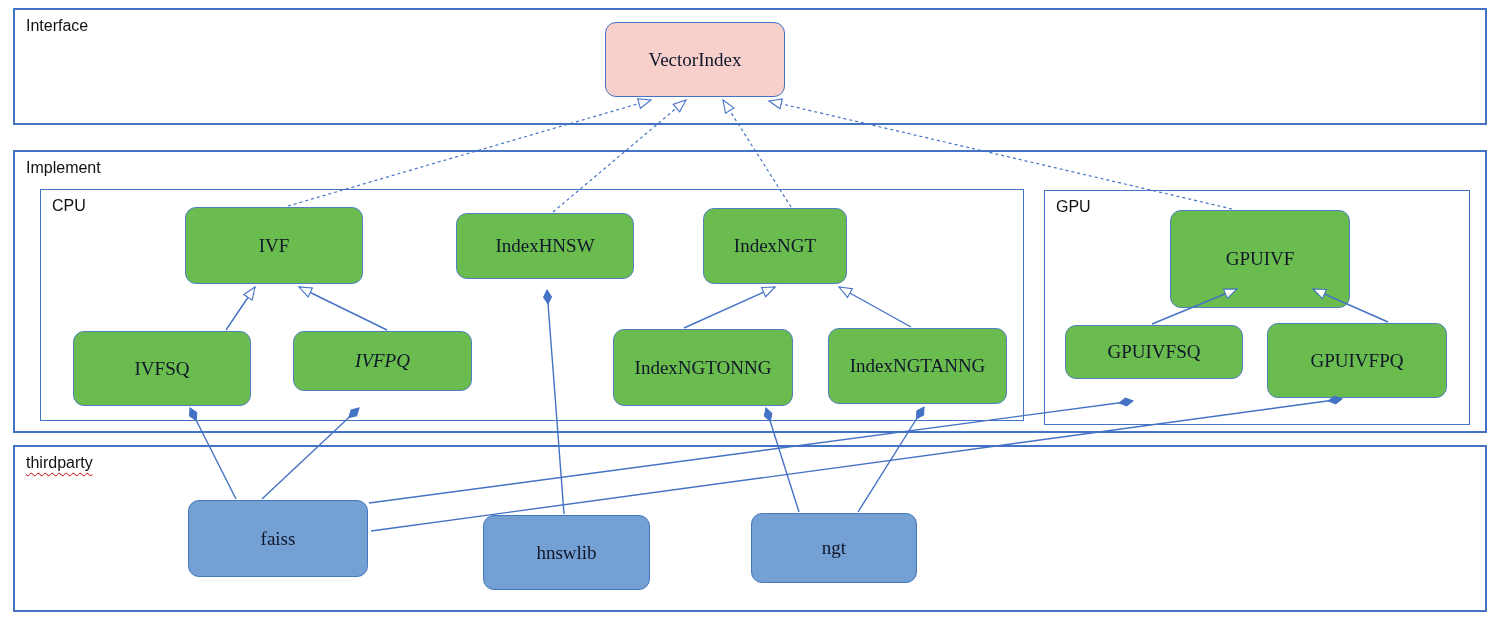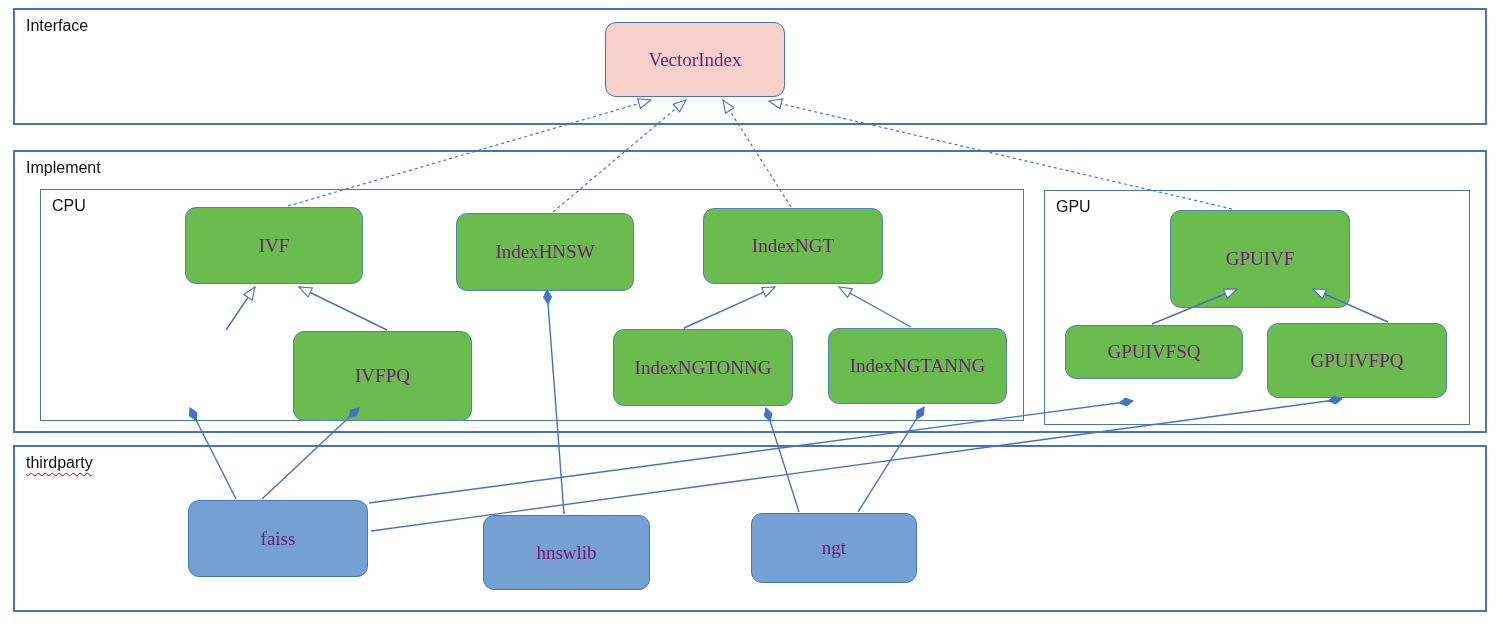--- a/index.html
+++ b/index.html
@@ -43,21 +43,21 @@
   }
   .node{
     position:absolute;
     display:flex;
     align-items:center;
     justify-content:center;
     border-radius:11px;
     box-sizing:border-box;
     font-family:"Liberation Serif", serif;
     font-size:19px;
-    color:#701a75;
+    color:#0f172a;
     z-index:2;
   }
   .node.interface{background:var(--interface-fill);border:1.6px solid var(--interface-border);}
   .node.impl{background:var(--implement-fill);border:1.6px solid var(--implement-border);}
   .node.third{background:var(--thirdparty-fill);border:1.6px solid var(--thirdparty-border);}
   #edges-layer{
     position:absolute;
     left:0;top:0;
     z-index:3;
     pointer-events:none;
@@ -112,27 +112,30 @@
       <line class="edge composition" x1="858" y1="512" x2="924" y2="407" marker-end="url(#dia)"></line>
       <line class="edge composition" x1="369" y1="503" x2="1133" y2="401" marker-end="url(#dia)"></line>
       <line class="edge composition" x1="371" y1="531" x2="1342" y2="399" marker-end="url(#dia)"></line>
     </svg>
     <div class="node interface" style="left: 605px; top: 22px; width: 180px; height: 75px;">
       <span>VectorIndex</span>
     </div>
     <div class="node impl" style="left: 185px; top: 207px; width: 178px; height: 77px;">
       <span>IVF</span>
     </div>
-    <div class="node impl" style="left: 456px; top: 213px; width: 178px; height: 78px;">
+    <div class="node impl" style="left: 456px; top: 213px; width: 178px; height: 66px;">
       <span>IndexHNSW</span>
     </div>
-    <div class="node impl" style="left: 703px; top: 208px; width: 180px; height: 76px;">
+    <div class="node impl" style="left: 703px; top: 208px; width: 144px; height: 76px;">
       <span>IndexNGT</span>
     </div>
-    <div class="node impl" style="left: 293px; top: 331px; width: 179px; height: 90px;">
+    <div class="node impl" style="left: 73px; top: 331px; width: 178px; height: 75px;">
+      <span>IVFSQ</span>
+    </div>
+    <div class="node impl" style="left: 293px; top: 331px; width: 179px; height: 60px; font-style: italic;">
       <span>IVFPQ</span>
     </div>
     <div class="node impl" style="left: 828px; top: 328px; width: 179px; height: 76px;">
       <span>IndexNGTANNG</span>
     </div>
     <div class="node impl" style="left: 613px; top: 329px; width: 180px; height: 77px;">
       <span>IndexNGTONNG</span>
     </div>
     <div class="node impl" style="left: 1170px; top: 210px; width: 180px; height: 98px;">
       <span>GPUIVF</span>

